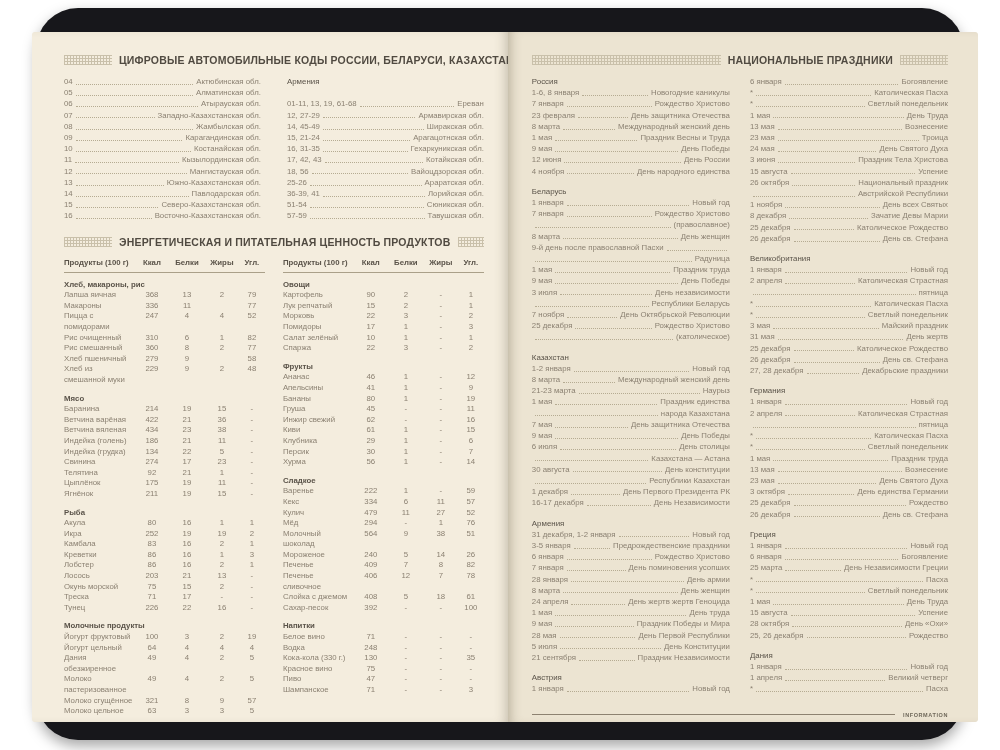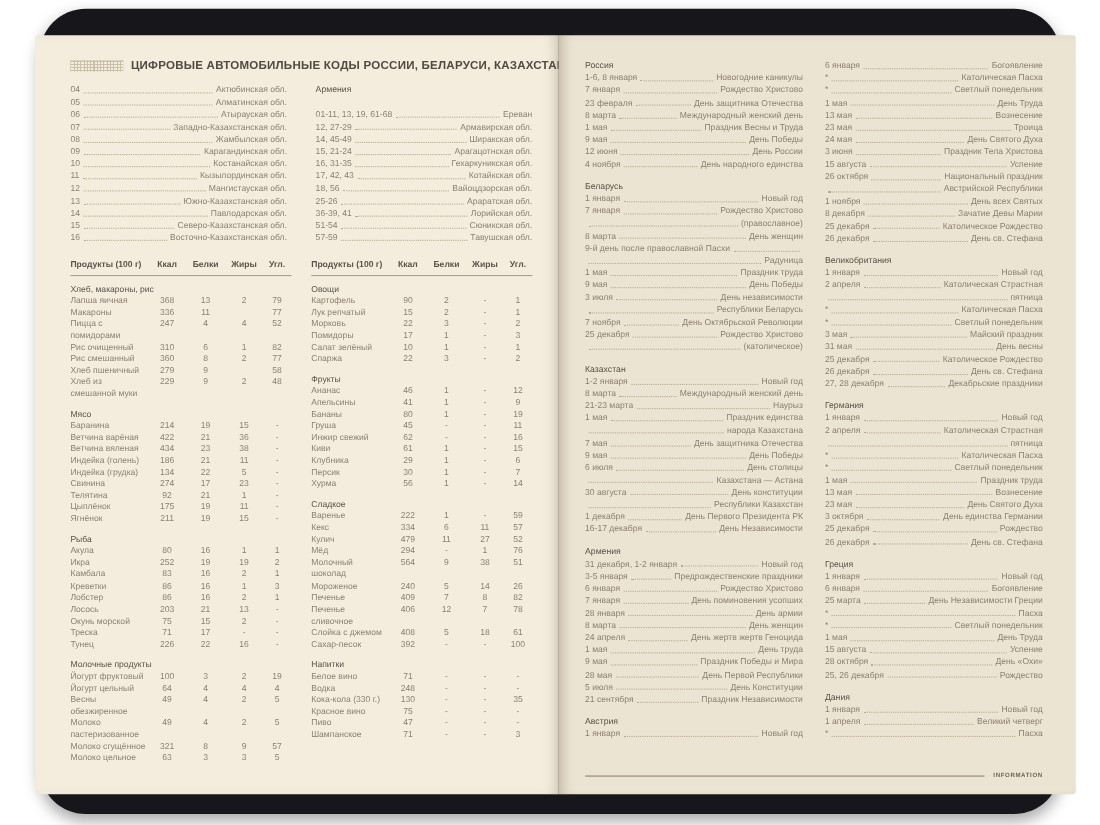--- a/index.html
+++ b/index.html
@@ -34,21 +34,21 @@
   .country{font-weight:normal;font-size:7.9px;line-height:11.2px;color:#5a5349;}
 
   .ntables{display:flex;gap:18px;}
   .ntable{flex:1 1 0;min-width:0;}
   .nhead{display:grid;grid-template-columns:1fr 34px 36px 34px 26px;
     font-weight:bold;font-size:7.8px;color:#5a5349;padding-bottom:5px;
     border-bottom:1px solid #aaa089;margin-bottom:7px;}
   .nrow{display:grid;grid-template-columns:1fr 34px 36px 34px 26px;
     font-size:7.8px;line-height:10.6px;color:#8b8172;}
   .num{text-align:center;}
-  .gname{font-weight:normal;font-size:7.8px;line-height:10.6px;color:#5a5349;}
+  .gname{font-weight:bold;font-size:7.8px;line-height:10.6px;color:#5a5349;}
   .ngroup{margin-bottom:8px;}
 
   .holidays{display:flex;gap:20px;}
   .hol-col{flex:1 1 0;min-width:0;}
   .hol-sec{margin-bottom:9px;}
 
   .pfoot{margin-top:auto;display:flex;align-items:center;gap:8px;padding-top:8px;}
   .pfoot .rule{flex:1 1 auto;border-top:1px solid #8d8271;}
   .pfoot .ftext{font-size:5.5px;letter-spacing:.6px;color:#6e6759;font-weight:bold;}
 </style>
@@ -188,20 +188,25 @@
               <span class="lname">Сюникская обл.</span>
             </div>
             <div class="lrow">
               <span class="ldate">57-59</span>
               <span class="leader"></span>
               <span class="lname">Тавушская обл.</span>
             </div>
           </div>
       </div>
 
+      <div class="sec-head">
+        <div class="hatch hatch-sm"></div>
+        <div class="sec-title">ЭНЕРГЕТИЧЕСКАЯ И ПИТАТЕЛЬНАЯ ЦЕННОСТЬ ПРОДУКТОВ</div>
+        <div class="hatch hatch-fill"></div>
+      </div>
 
       <div class="ntables">
         <div class="ntable" id="ntable-left">
             <div class="nhead">
               <span>Продукты (100 г)</span>
               <span class="num">Ккал</span>
               <span class="num">Белки</span>
               <span class="num">Жиры</span>
               <span class="num">Угл.</span>
             </div>
@@ -399,21 +404,21 @@
                 <span class="num">19</span>
               </div>
               <div class="nrow">
                 <span>Йогурт цельный</span>
                 <span class="num">64</span>
                 <span class="num">4</span>
                 <span class="num">4</span>
                 <span class="num">4</span>
               </div>
               <div class="nrow">
-                <span>Весны обезжиренное</span>
+                <span>Дания обезжиренное</span>
                 <span class="num">49</span>
                 <span class="num">4</span>
                 <span class="num">2</span>
                 <span class="num">5</span>
               </div>
               <div class="nrow">
                 <span>Молоко пастеризованное</span>
                 <span class="num">49</span>
                 <span class="num">4</span>
                 <span class="num">2</span>
@@ -671,20 +676,25 @@
                 <span class="num">-</span>
                 <span class="num">3</span>
               </div>
             </div>
           </div>
       </div>
 
     </div>
 
     <div class="page page-right">
+      <div class="sec-head">
+        <div class="hatch hatch-fill"></div>
+        <div class="sec-title">НАЦИОНАЛЬНЫЕ ПРАЗДНИКИ</div>
+        <div class="hatch hatch-sm"></div>
+      </div>
 
       <div class="holidays">
         <div class="hol-col" id="hol-left">
             <div class="hol-sec">
               <div class="country">Россия</div>
               <div class="lrow">
                 <span class="ldate">1-6, 8 января</span>
                 <span class="leader"></span>
                 <span class="lname">Новогодние каникулы</span>
               </div>
@@ -1038,21 +1048,21 @@
                 <span class="lname">Светлый понедельник</span>
               </div>
               <div class="lrow">
                 <span class="ldate">3 мая</span>
                 <span class="leader"></span>
                 <span class="lname">Майский праздник</span>
               </div>
               <div class="lrow">
                 <span class="ldate">31 мая</span>
                 <span class="leader"></span>
-                <span class="lname">День весны</span>
+                <span class="lname">День жертв</span>
               </div>
               <div class="lrow">
                 <span class="ldate">25 декабря</span>
                 <span class="leader"></span>
                 <span class="lname">Католическое Рождество</span>
               </div>
               <div class="lrow">
                 <span class="ldate">26 декабря</span>
                 <span class="leader"></span>
                 <span class="lname">День св. Стефана</span>

